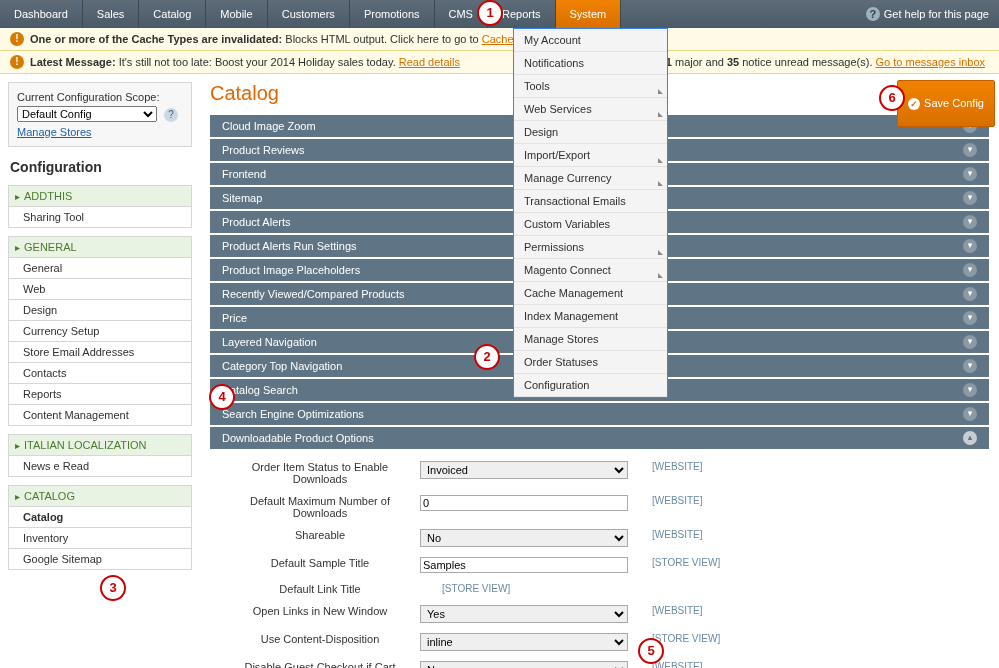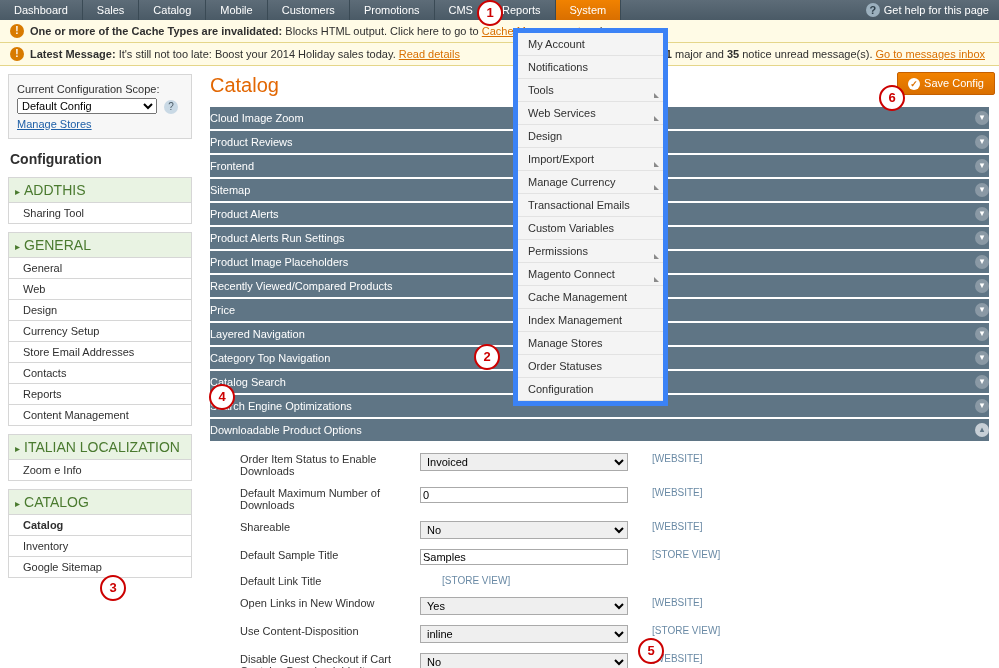--- a/index.html
+++ b/index.html
@@ -1,50 +1,50 @@
 <!DOCTYPE html>
 <html><head>
 <meta charset="utf-8">
 <style>
 * { box-sizing: border-box; margin: 0; padding: 0; }
 body { font-family: Arial, Helvetica, sans-serif; font-size: 12px; color: #2f2f2f; background: #fff; width: 999px; }
-.topnav { background: linear-gradient(#5d6c78,#4a5a66); height: 20px; display: flex; align-items: stretch; color: #fff; position: relative; }
+.topnav { background: linear-gradient(#5d6c78,#4a5a66); height: 28px; display: flex; align-items: stretch; color: #fff; position: relative; }
 .topnav .item { padding: 0 14px; display: flex; align-items: center; border-right: 1px solid #3a4a55; cursor: pointer; font-size: 11px; }
 .topnav .item.active { background: linear-gradient(#f18200,#d96f00); }
 .topnav .help { margin-left: auto; display: flex; align-items: center; padding: 0 10px; font-size: 11px; }
 .topnav .help .qicon { display: inline-block; width: 14px; height: 14px; border-radius: 7px; background: #9cb0be; color: #2f3f4a; text-align: center; line-height: 14px; margin-right: 4px; font-weight: bold; }
-.dropdown { position: absolute; left: 513px; top: 28px; width: 155px; background: #f4f4f4; border: 5px solid #3b82f6; z-index: 300; }
+.dropdown { position: absolute; left: 513px; top: 28px; width: 155px; background: #f4f4f4; border: 1px solid #3b82f6; z-index: 300; }
 .dropdown .ditem { padding: 5px 10px; border-bottom: 1px solid #e2e2e2; font-size: 11px; color: #2f2f2f; position: relative; cursor: pointer; }
 .dropdown .ditem.sub::after { content: ""; position: absolute; right: 4px; bottom: 3px; width: 0; height: 0; border-left: 5px solid #8a8a8a; border-top: 5px solid transparent; }
 .msgbar { background: #fffbe6; border-bottom: 1px solid #e5d68a; padding: 4px 10px; font-size: 11px; display: flex; align-items: center; }
 .msgbar .icon { width: 14px; height: 14px; border-radius: 7px; background: #d87a00; color: #fff; font-weight: bold; text-align: center; line-height: 14px; margin-right: 6px; font-size: 10px; flex-shrink: 0; }
 .msgbar a { color: #d96f00; text-decoration: underline; }
 .msgbar .right { margin-left: auto; padding-right: 4px; }
 .content { display: flex; }
 .sidebar { width: 200px; padding: 8px 8px; }
 .scope-box { border: 1px solid #d6d6d6; background: #f7f7f7; padding: 8px; margin-bottom: 12px; font-size: 11px; }
 .scope-box select { width: 140px; font-size: 11px; margin-top: 3px; }
 .scope-box .hint { display: inline-block; width: 14px; height: 14px; border-radius: 7px; background: #c9d9e5; color: #4a5a66; text-align: center; line-height: 14px; margin-left: 4px; font-size: 10px; }
 .scope-box a { color: #1e5fa7; font-size: 11px; display: inline-block; margin-top: 4px; }
 .config-h { font-weight: bold; font-size: 14px; margin: 4px 0 10px 2px; }
-.sb-group-h { background: #e9f3e3; color: #4a7a2f; font-size: 14px; padding: 4px 6px; border: 1px solid #d6d6d6; cursor: pointer; position: relative; }
+.sb-group-h { background: #e9f3e3; color: #4a7a2f; font-size: 11px; padding: 4px 6px; border: 1px solid #d6d6d6; cursor: pointer; position: relative; }
 .sb-group-h::before { content: "▸"; color: #4a7a2f; margin-right: 4px; font-size: 10px; }
 .sb-item { border: 1px solid #d6d6d6; border-top: none; padding: 4px 8px 4px 14px; font-size: 11px; cursor: pointer; background: #fff; }
 .sb-item.active { background: #fff; font-weight: bold; }
 .sb-group { margin-bottom: 8px; }
 .main { flex: 1; padding: 8px 10px; position: relative; }
 .page-title { color: #e26703; font-size: 20px; margin-bottom: 10px; }
-.save-btn { position: absolute; top: 6px; right: 4px; background: linear-gradient(#f18200,#d96f00); color: #fff; border: 1px solid #c45f00; padding: 4px 10px; font-size: 11px; border-radius: 2px; cursor: pointer; }
+.save-btn { position: absolute; top: 6px; right: 4px; background: linear-gradient(#f18200,#d96f00); color: #fff; border: 1px solid #c45f00; padding: 16px 10px; font-size: 11px; border-radius: 2px; cursor: pointer; }
 .save-btn .chk { display: inline-block; width: 12px; height: 12px; border-radius: 6px; background: #fff; color: #d96f00; text-align: center; line-height: 12px; margin-right: 4px; font-size: 9px; font-weight: bold; }
-.acc-h { background: #5f7585; color: #fff; font-size: 11px; padding: 4px 0; margin-bottom: 2px; display: flex; align-items: center; cursor: pointer; }
+.acc-h { background: #5f7585; color: #fff; font-size: 11px; padding: 4px 12px; margin-bottom: 2px; display: flex; align-items: center; cursor: pointer; }
 .acc-h .toggle { margin-left: auto; width: 14px; height: 14px; border-radius: 7px; background: #8a99a5; color: #fff; text-align: center; line-height: 13px; font-size: 9px; }
 .acc-h.open .toggle { background: #c7cfd6; color: #5f7585; }
 .acc-body { padding: 10px 0 6px 30px; }
 .field-row { display: flex; margin-bottom: 10px; font-size: 11px; }
-.field-row .flabel { width: 180px; color: #333; padding-right: 20px; }
+.field-row .flabel { width: 180px; color: #333; padding-right: 20px; text-align: center; }
 .field-row .fctrl { width: 210px; }
 .field-row .fctrl select, .field-row .fctrl input { width: 208px; font-size: 11px; padding: 1px 2px; border: 1px solid #aaa; }
 .field-row .fscope { color: #6a8aa5; font-size: 10px; margin-left: 22px; }
 .callout { position: absolute; width: 26px; height: 26px; border: 2px solid #c00; border-radius: 14px; background: #fff; color: #c00; font-weight: bold; text-align: center; line-height: 22px; z-index: 500; font-size: 13px; }
 </style>
 </head>
 <body>
 
 <div class="topnav" id="topnav">
     <div class="item">Dashboard</div>
@@ -110,21 +110,21 @@
           <div class="sb-item">Web</div>
           <div class="sb-item">Design</div>
           <div class="sb-item">Currency Setup</div>
           <div class="sb-item">Store Email Addresses</div>
           <div class="sb-item">Contacts</div>
           <div class="sb-item">Reports</div>
           <div class="sb-item">Content Management</div>
         </div>
         <div class="sb-group">
           <div class="sb-group-h">ITALIAN LOCALIZATION</div>
-          <div class="sb-item">Zoom e Info</div>
+          <div class="sb-item">News e Read</div>
         </div>
         <div class="sb-group">
           <div class="sb-group-h">CATALOG</div>
           <div class="sb-item active">Catalog</div>
           <div class="sb-item">Inventory</div>
           <div class="sb-item">Google Sitemap</div>
         </div>
       </div>
   </div>
 

